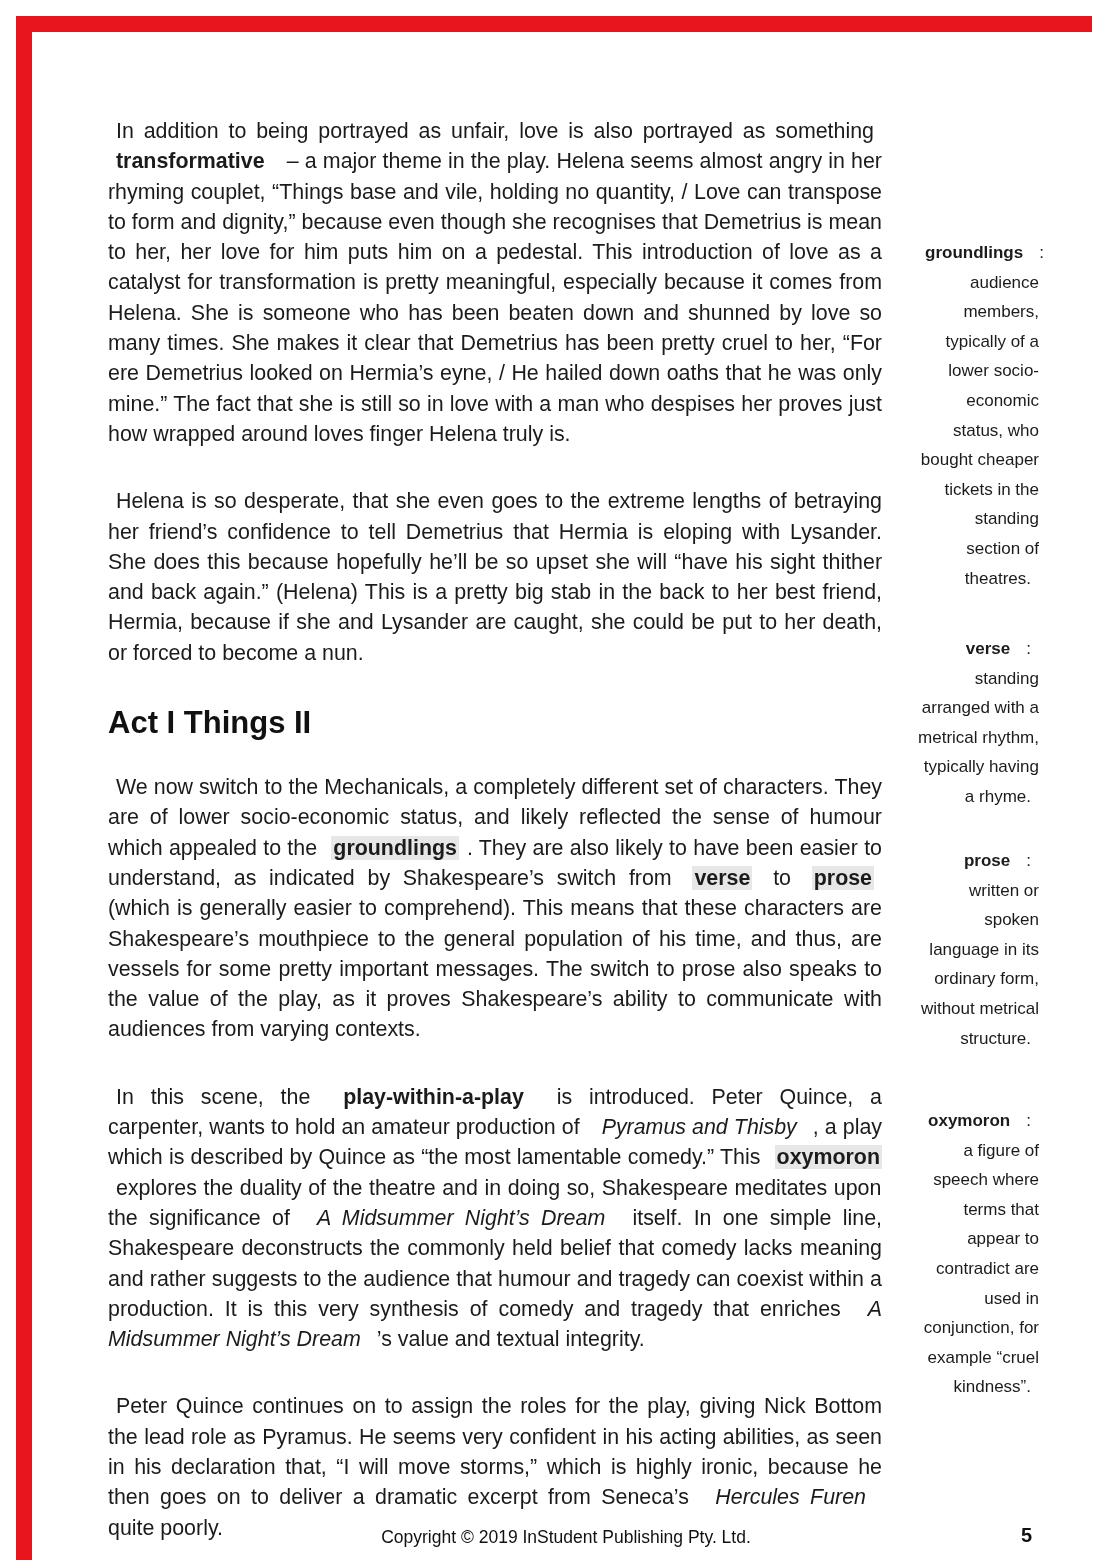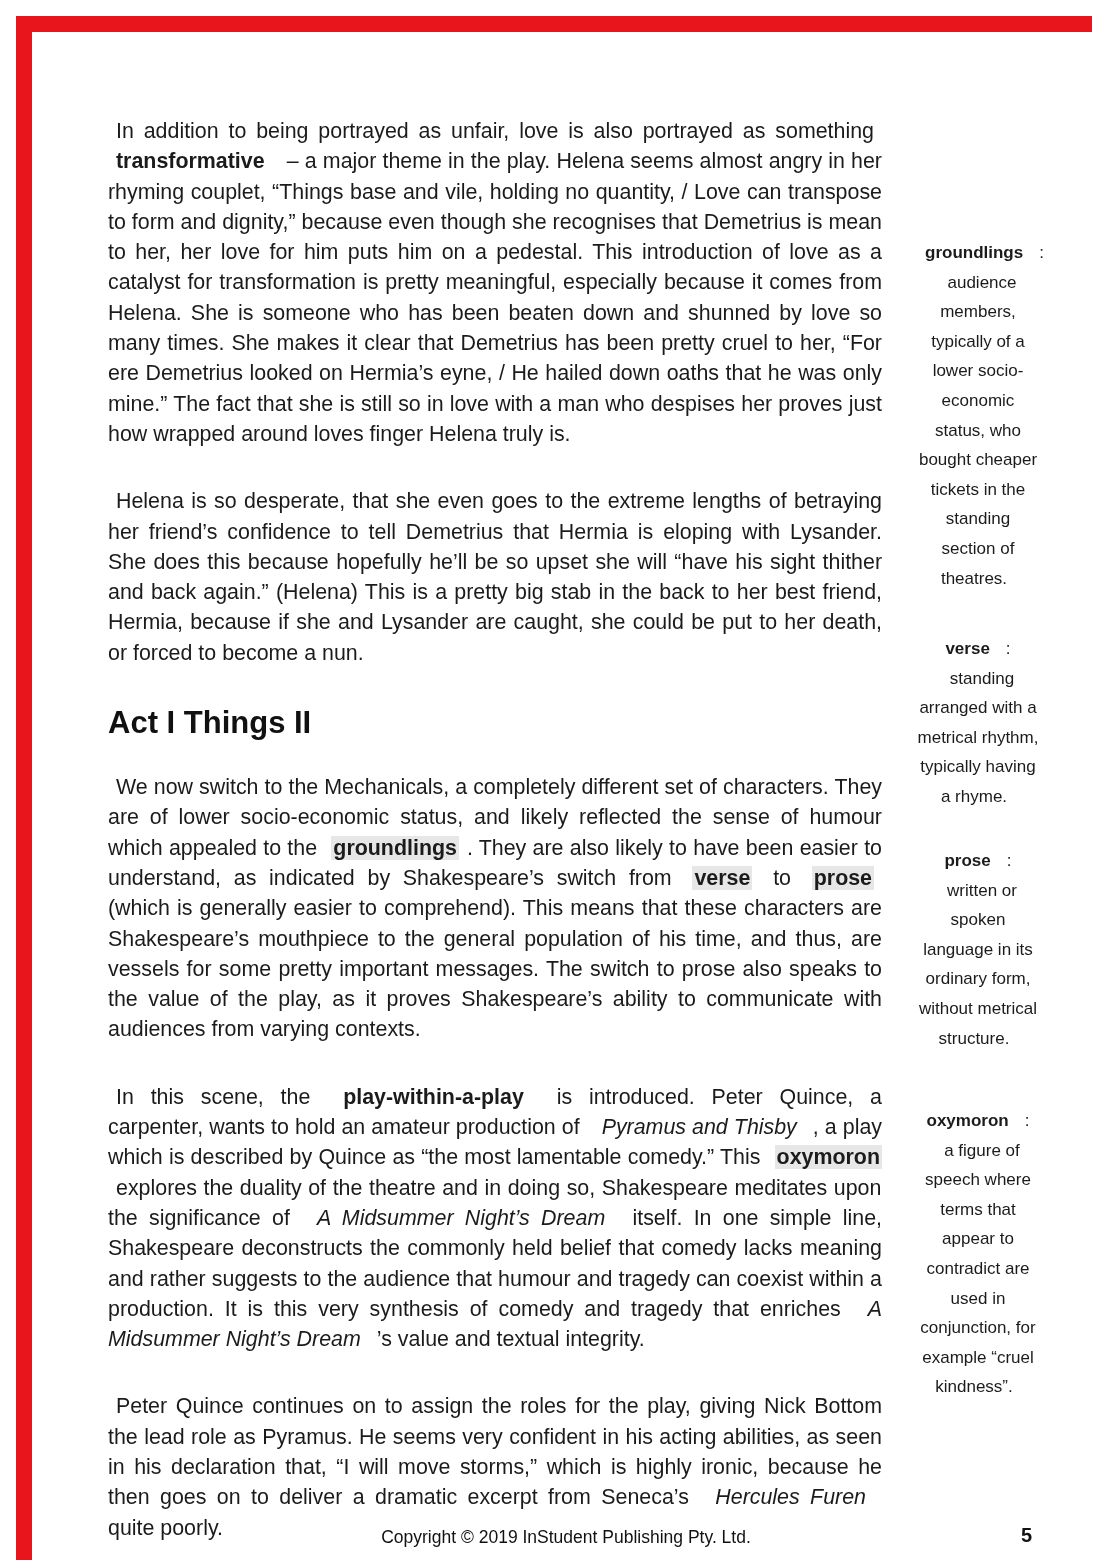--- a/index.html
+++ b/index.html
@@ -28,21 +28,21 @@
   }
   .main-col h1 {
     font-size:31px; font-weight:700; letter-spacing:0;
     margin:9px 0 15px 0; color:#111;
   }
   .hl { background:#e7e7e7; padding:0 2px; }
 
   .margin-note {
     position:absolute; left:893px; width:138px;
     font-size:17px; line-height:29.6px; color:#1b1b1b;
-    text-align:center;
+    text-align:right;
   }
   .margin-note .term { font-weight:700; }
 
   .footer {
     position:absolute; left:0; top:1503px; width:1100px;
     text-align:center; font-size:17.5px; color:#111;
   }
   .page-number {
     position:absolute; top:1500px; right:76px;
     font-size:20px; font-weight:700; color:#111;

